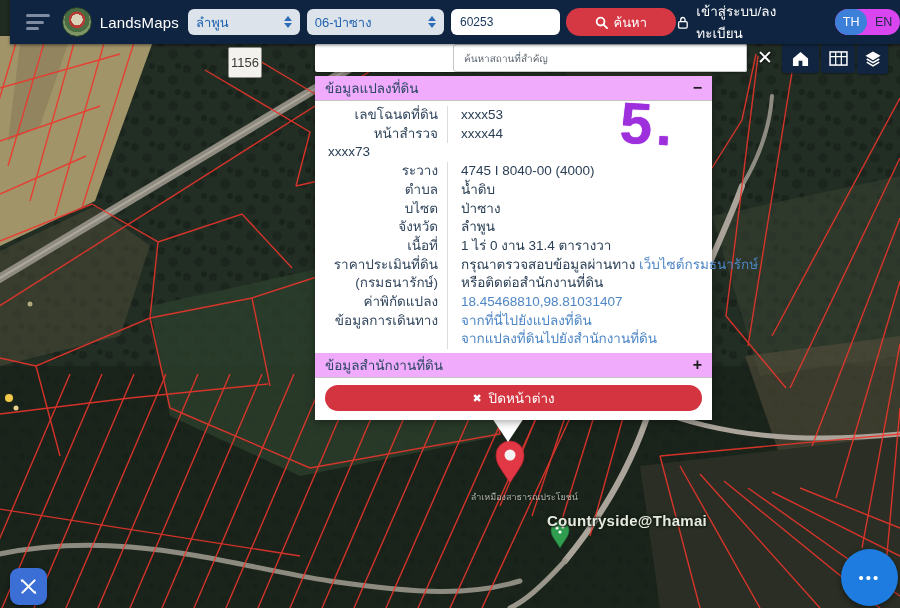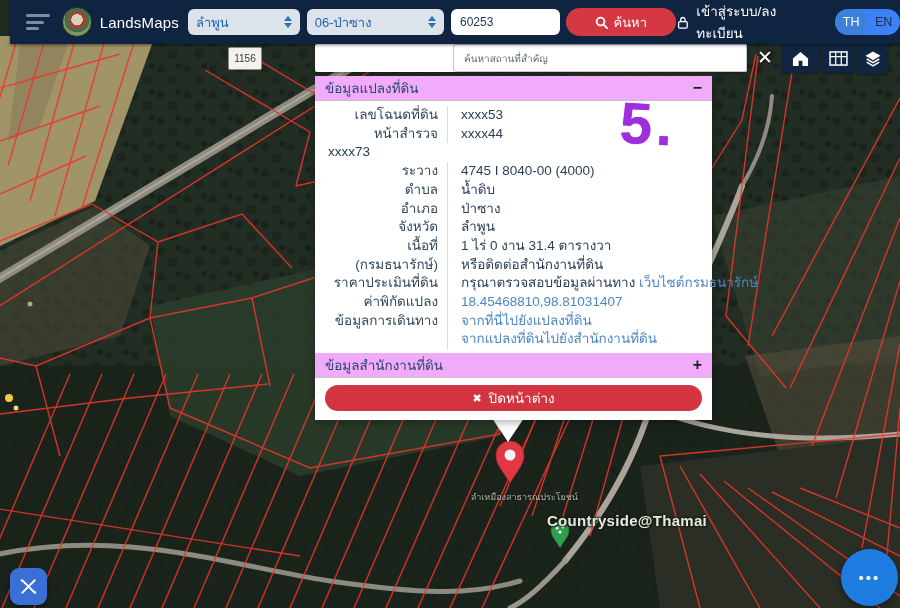--- a/index.html
+++ b/index.html
@@ -39,31 +39,31 @@
   .tb-input {
     width:109px; height:26px; margin-left:7px; border:none; border-radius:6px;
     background:#fff; color:#16355e; font-size:12px; padding:0 9px;
     font-family:"Liberation Sans","DejaVu Sans",sans-serif;
   }
   .search-btn {
     height:28px; width:111px; margin-left:6px; border:none; border-radius:14px;
     background:#d63843; color:#fff; font-size:13px; display:flex; align-items:center; justify-content:center; gap:6px; cursor:pointer;
   }
   .login { display:flex; align-items:center; gap:7px; color:#fff; font-size:13.5px; margin-left:auto; cursor:pointer; }
-  .lang-pill { display:flex; width:66px; height:26px; background:#3b82f6; border-radius:13px; margin:0 10px 0 14px; overflow:hidden; font-size:12.5px; }
+  .lang-pill { display:flex; width:66px; height:26px; background:#d946ef; border-radius:13px; margin:0 10px 0 14px; overflow:hidden; font-size:12.5px; }
   .lang-pill div { flex:1; display:flex; align-items:center; justify-content:center; cursor:pointer; }
   .lang-th { background:#3d80d9; color:#fff; border-radius:13px; }
   .lang-en { color:#1c2b4a; }
 
   
   .map { position:absolute; top:36px; left:0; width:900px; height:572px; z-index:0; }
   .map-label { position:absolute; z-index:5; }
   .route-badge {
-    left:228px; top:47px; width:34px; height:23px; background:#f4f2ee; border:1px solid #8d8d85;
-    border-radius:2px; color:#3a3a33; font-size:10px; display:flex; align-items:center; justify-content:center;
+    left:228px; top:47px; width:34px; height:31px; background:#f4f2ee; border:1px solid #8d8d85;
+    border-radius:2px; color:#3a3a33; font-size:13px; display:flex; align-items:center; justify-content:center;
   }
   .poi-label {
     left:532px; top:512px; width:190px; text-align:center; font-size:15px; font-weight:bold; color:#e6eae2;
     text-shadow:0 0 3px #1d2618, 1px 1px 2px #151d11, -1px -1px 2px #151d11; letter-spacing:.3px;
   }
   .road-label {
     left:438px; top:490px; width:140px; text-align:right; font-size:9px; color:#d9ddd3; opacity:.8;
     text-shadow:0 0 2px #000; filter:blur(.3px);
   }
   .annotation {
@@ -351,38 +351,38 @@
       </div>
     <div class="prow">
         <div class="plabel">ระวาง</div>
         <div class="pval"><span>4745 I 8040-00 (4000)</span><span class="link"></span></div>
       </div>
     <div class="prow">
         <div class="plabel">ตำบล</div>
         <div class="pval"><span>น้ำดิบ</span><span class="link"></span></div>
       </div>
     <div class="prow">
-        <div class="plabel">อำเภอ</div>
+        <div class="plabel">บไซต</div>
         <div class="pval"><span>ป่าซาง</span><span class="link"></span></div>
       </div>
     <div class="prow">
         <div class="plabel">จังหวัด</div>
         <div class="pval"><span>ลำพูน</span><span class="link"></span></div>
       </div>
     <div class="prow">
         <div class="plabel">เนื้อที่</div>
         <div class="pval"><span>1 ไร่ 0 งาน 31.4 ตารางวา</span><span class="link"></span></div>
       </div>
     <div class="prow">
+        <div class="plabel">ราคาประเมินที่ดิน</div>
+        <div class="pval"><span>กรุณาตรวจสอบข้อมูลผ่านทาง </span><span class="link">เว็บไซต์กรมธนารักษ์</span></div>
+      </div>
+    <div class="prow">
         <div class="plabel">(กรมธนารักษ์)</div>
         <div class="pval"><span>หรือติดต่อสำนักงานที่ดิน</span><span class="link"></span></div>
-      </div>
-    <div class="prow">
-        <div class="plabel">ราคาประเมินที่ดิน</div>
-        <div class="pval"><span>กรุณาตรวจสอบข้อมูลผ่านทาง </span><span class="link">เว็บไซต์กรมธนารักษ์</span></div>
       </div>
     <div class="prow">
         <div class="plabel">ค่าพิกัดแปลง</div>
         <div class="pval"><span></span><span class="link">18.45468810,98.81031407</span></div>
       </div>
     <div class="prow">
         <div class="plabel">ข้อมูลการเดินทาง</div>
         <div class="pval"><span></span><span class="link">จากที่นี่ไปยังแปลงที่ดิน</span></div>
       </div>
     <div class="prow">

